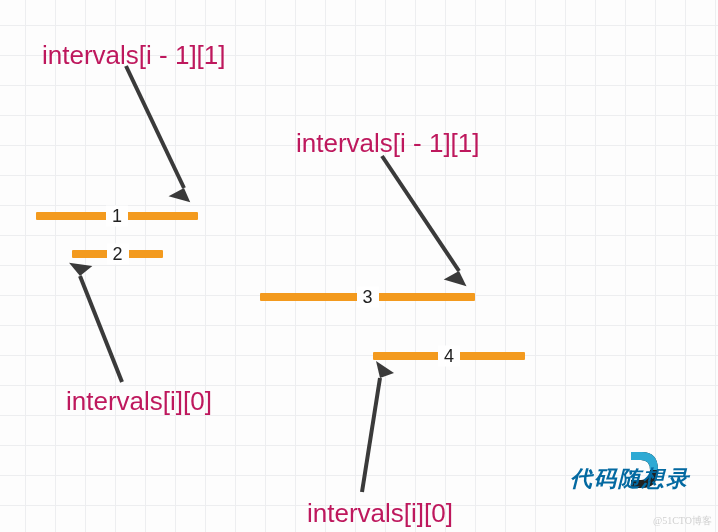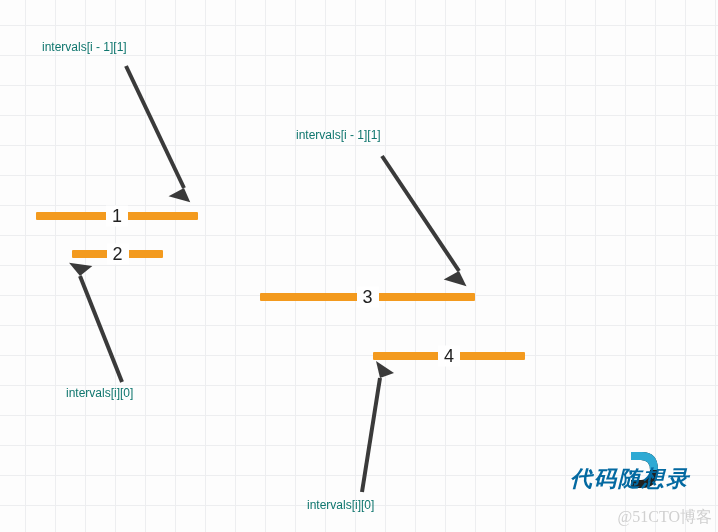--- a/index.html
+++ b/index.html
@@ -11,22 +11,22 @@
       background: #fdfdfd;
       background-image: 
         linear-gradient(#edeef0 1px, transparent 1px),
         linear-gradient(90deg, #edeef0 1px, transparent 1px);
       background-size: 30px 30px;
       background-position: -5px -5px;
       overflow: hidden;
     }
     .label {
       position: absolute;
-      font-size: 12px;
-      color: #0f766e;
+      font-size: 26px;
+      color: #be185d;
       white-space: nowrap;
     }
     .interval-bar {
       position: absolute;
       height: 8px;
       background: #f39a1e;
       border-radius: 1px;
     }
     .interval-bar .num {
       position: absolute;
@@ -70,21 +70,21 @@
       font-weight: 700;
       font-style: italic;
       color: #0369a1;
       letter-spacing: 2px;
       pointer-events: none;
     }
     .cto {
       position: absolute;
       bottom: 4px;
       right: 6px;
-      font-size: 16px;
+      font-size: 10px;
       color: #d0d0d0;
       font-family: "SimSun", serif;
     }
   </style>
 </head>
 <body>
 
 <div class="label" style="left:42px; top:40px;">intervals[i - 1][1]</div>
 <div class="label" style="left:296px; top:128px;">intervals[i - 1][1]</div>
 <div class="label" style="left:66px; top:386px;">intervals[i][0]</div>

